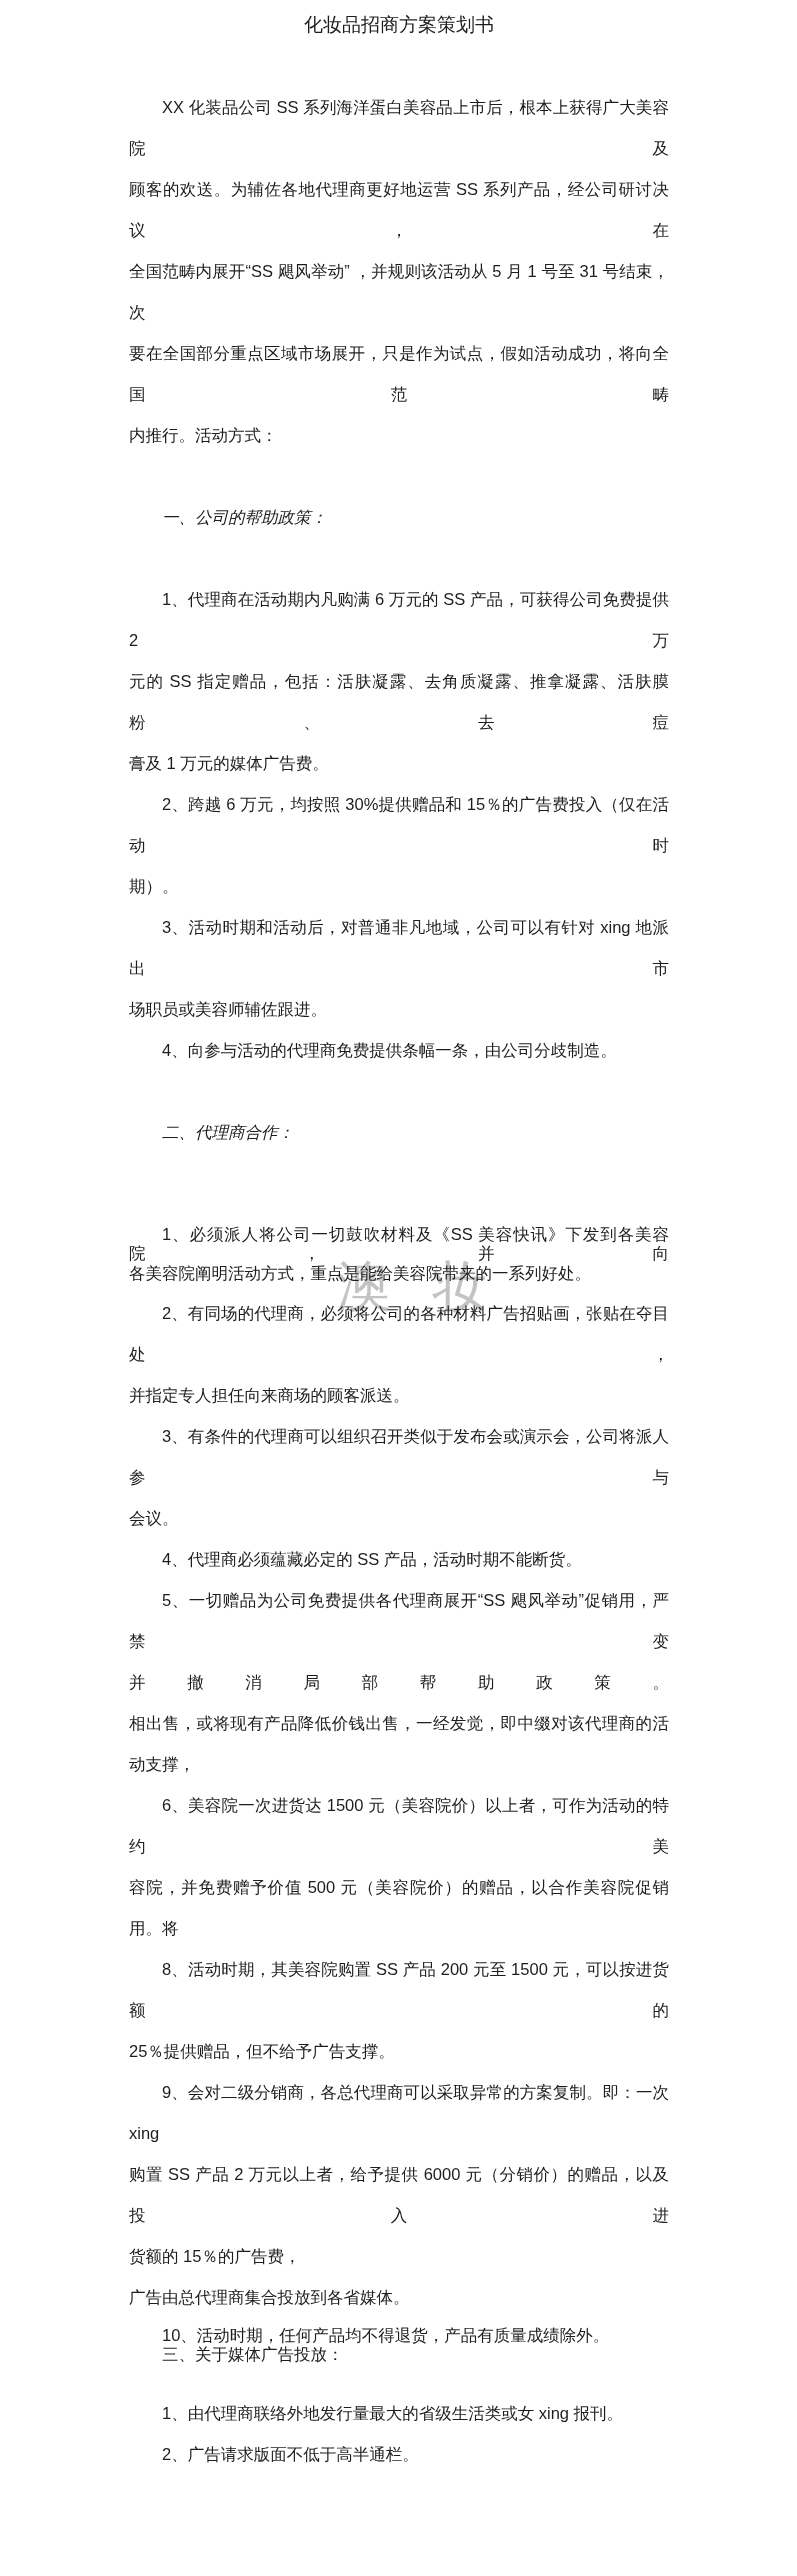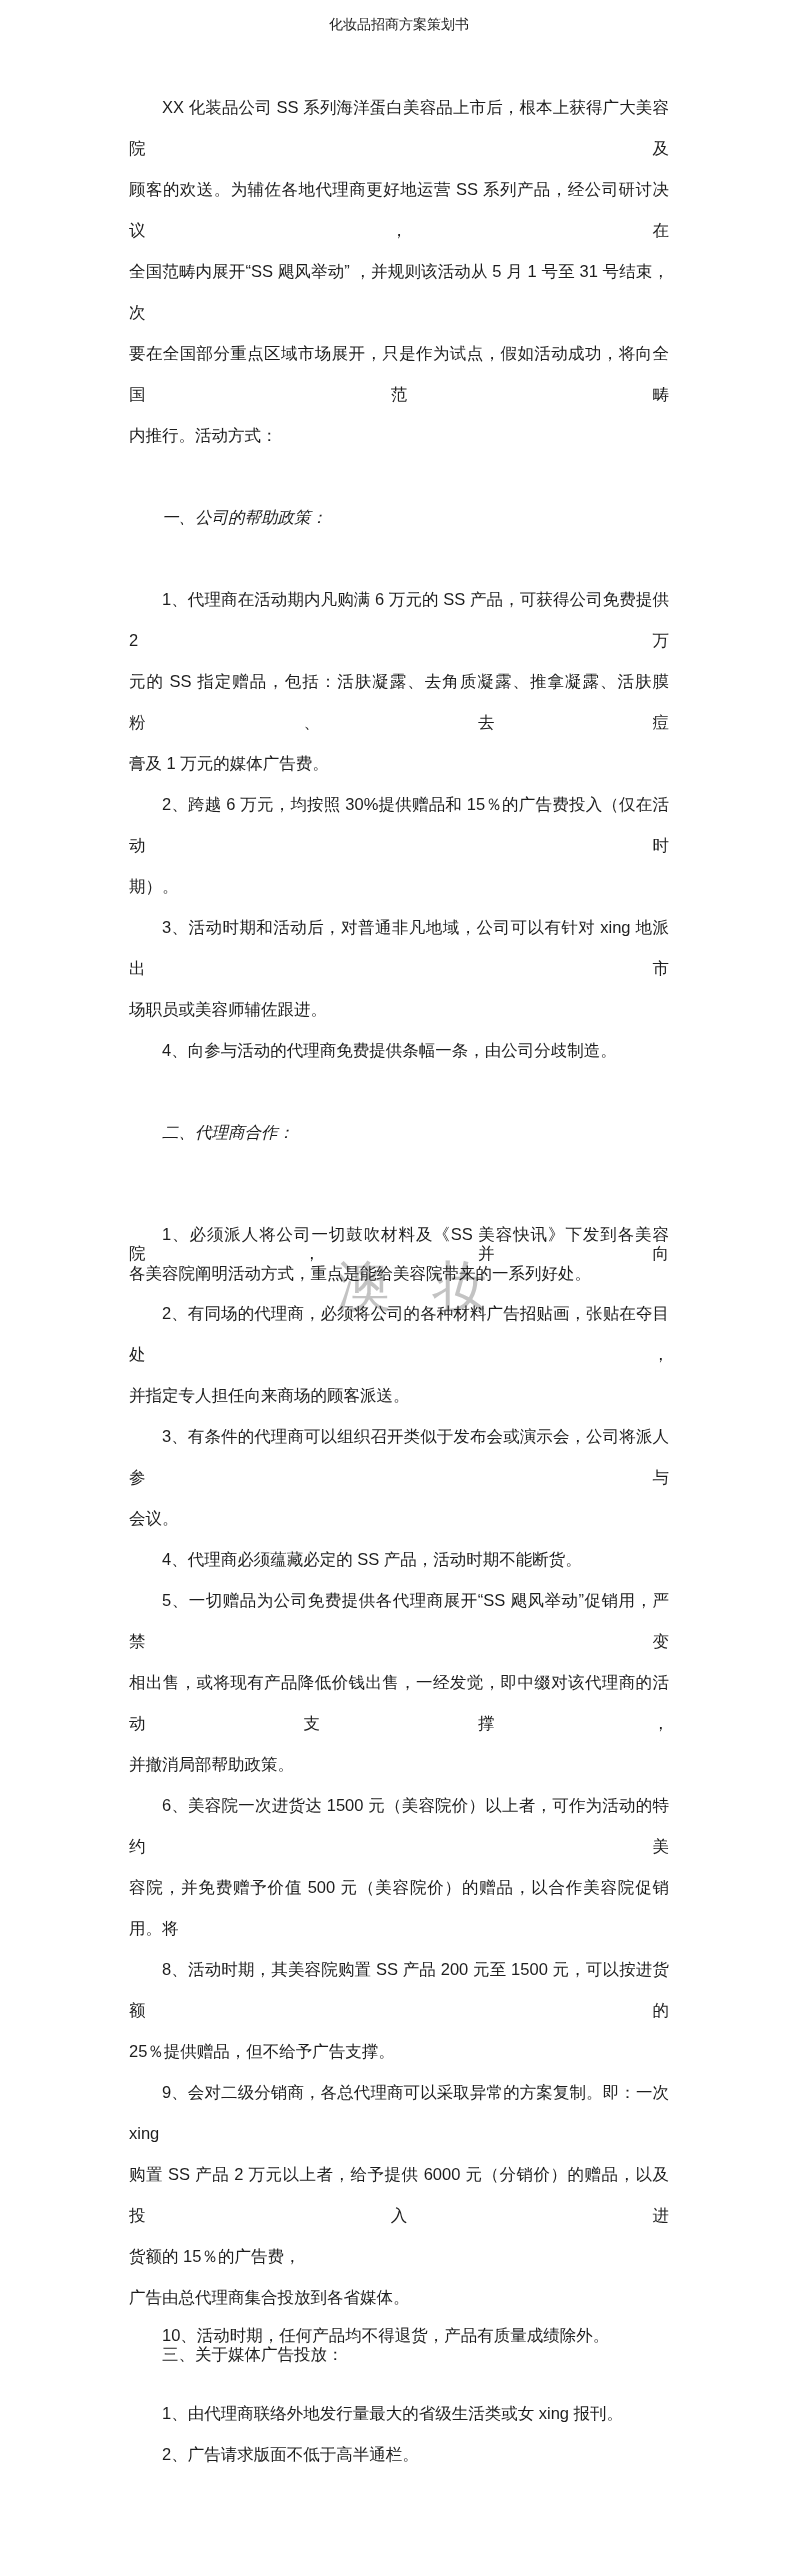--- a/index.html
+++ b/index.html
@@ -14,21 +14,21 @@
     box-sizing:border-box;
     padding-top:7.8px;
   }
   .block{
     position:relative;z-index:1;
     margin-left:129px;width:540px;
     line-height:41px;
   }
   .t{
     text-align:center;
-    font-size:14px;line-height:33px;
+    font-size:19px;line-height:33px;
     margin-bottom:46px;
   }
   .h{text-indent:2em;text-align:left;font-style:italic;}
   .p{text-align:justify;}
   .p .tline{text-align:justify;text-align-last:justify;}
   .p .tline:last-child{text-align-last:left;}
   .p .tline:first-child{text-indent:2em;}
   .p.noind .tline:first-child{text-indent:0;}
   .gap{margin-top:41px;}
   .mt30{margin-top:29px;}
@@ -91,22 +91,22 @@
     </div>
   <div class="block p">
       <div class="tline">3、有条件的代理商可以组织召开类似于发布会或演示会，公司将派人参与</div>
       <div class="tline">会议。</div>
     </div>
   <div class="block p">
       <div class="tline">4、代理商必须蕴藏必定的 SS 产品，活动时期不能断货。</div>
     </div>
   <div class="block p">
       <div class="tline">5、一切赠品为公司免费提供各代理商展开“SS 飓风举动”促销用，严禁变</div>
+      <div class="tline">并撤消局部帮助政策。</div>
       <div class="tline">相出售，或将现有产品降低价钱出售，一经发觉，即中缀对该代理商的活动支撑，</div>
-      <div class="tline">并撤消局部帮助政策。</div>
     </div>
   <div class="block p">
       <div class="tline">6、美容院一次进货达 1500 元（美容院价）以上者，可作为活动的特约美</div>
       <div class="tline">容院，并免费赠予价值 500 元（美容院价）的赠品，以合作美容院促销用。将</div>
     </div>
   <div class="block p">
       <div class="tline">8、活动时期，其美容院购置 SS 产品 200 元至 1500 元，可以按进货额的</div>
       <div class="tline">25％提供赠品，但不给予广告支撑。</div>
     </div>
   <div class="block p">

